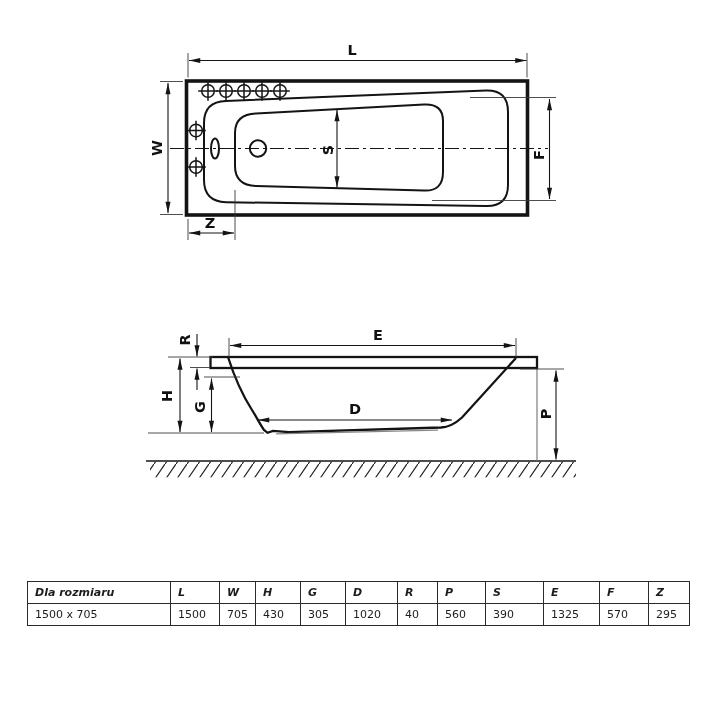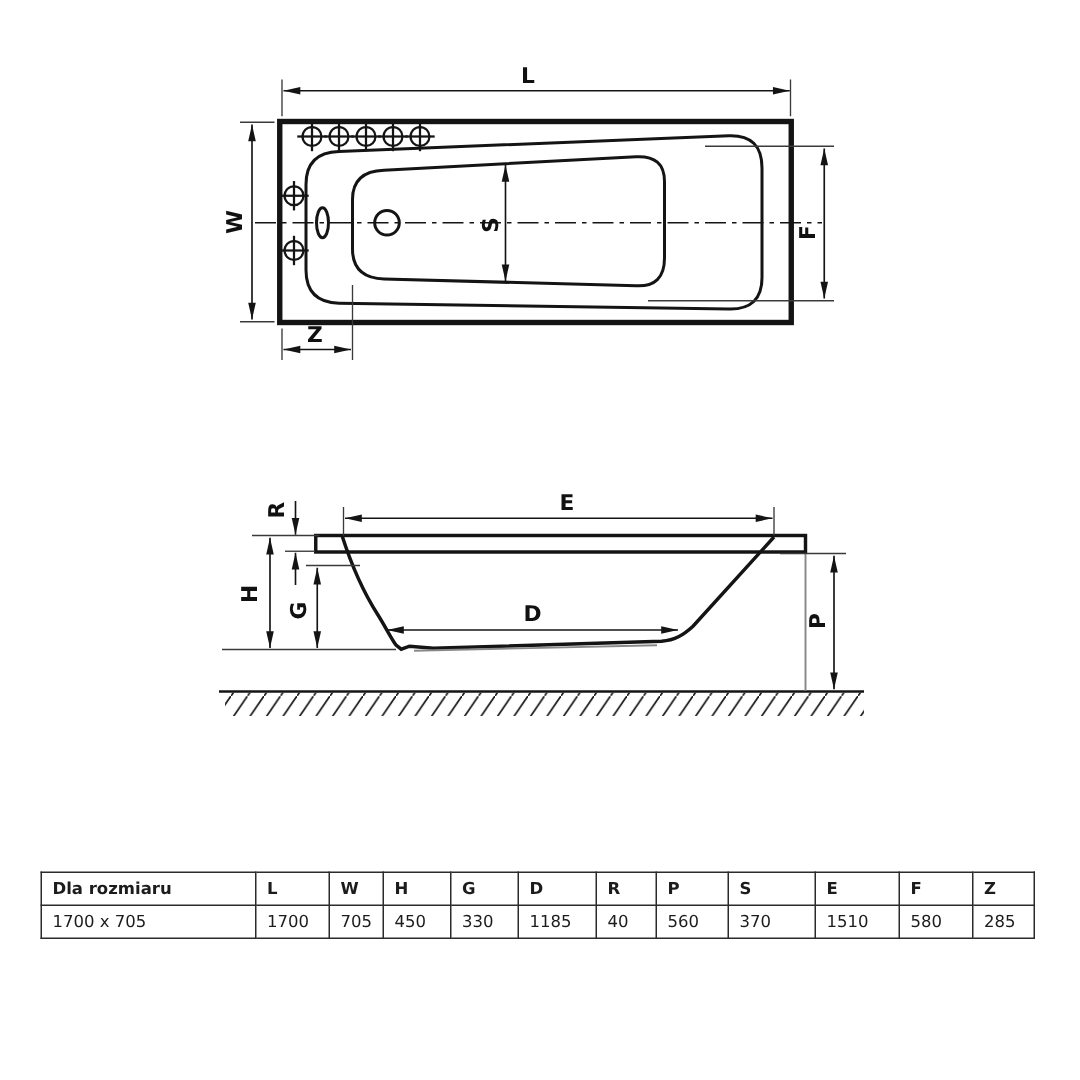--- a/index.html
+++ b/index.html
@@ -25,21 +25,21 @@
 
   .dims-table {
     position:absolute; left:27px; top:581px; width:662px;
     border-collapse:collapse; table-layout:fixed;
     font:11px "DejaVu Sans","Liberation Sans",sans-serif; color:#1c1c1c;
   }
   .dims-table th, .dims-table td {
     border:1.2px solid #2b2b2b; height:21px; padding:0 2px 0 7px;
     text-align:left; overflow:hidden; white-space:nowrap;
   }
-  .dims-table th { font-weight:bold; }
+  .dims-table th { font-weight:bold;font-style:italic; }
 </style>
 </head>
 <body>
 
 <div class="screen">
 
   <svg id="top-view" viewBox="130 25 460 230">
     <defs>
       <marker id="ae" markerWidth="11" markerHeight="6" refX="10.6" refY="3" orient="auto" markerUnits="strokeWidth">
         <path d="M10.6,3 L0.4,0.7 L0.4,5.3 Z" fill="#141414"></path>
@@ -187,28 +187,28 @@
         <th>R</th>
         <th>P</th>
         <th>S</th>
         <th>E</th>
         <th>F</th>
         <th>Z</th>
       </tr>
     </thead>
     <tbody>
       <tr>
-        <td>1700 x 705</td>
-        <td>1700</td>
+        <td>1500 x 705</td>
+        <td>1500</td>
         <td>705</td>
-        <td>450</td>
-        <td>330</td>
-        <td>1185</td>
+        <td>430</td>
+        <td>305</td>
+        <td>1020</td>
         <td>40</td>
         <td>560</td>
-        <td>370</td>
-        <td>1510</td>
-        <td>580</td>
-        <td>285</td>
+        <td>390</td>
+        <td>1325</td>
+        <td>570</td>
+        <td>295</td>
       </tr>
     </tbody>
   </table>
 </div>
 
 </body></html>

